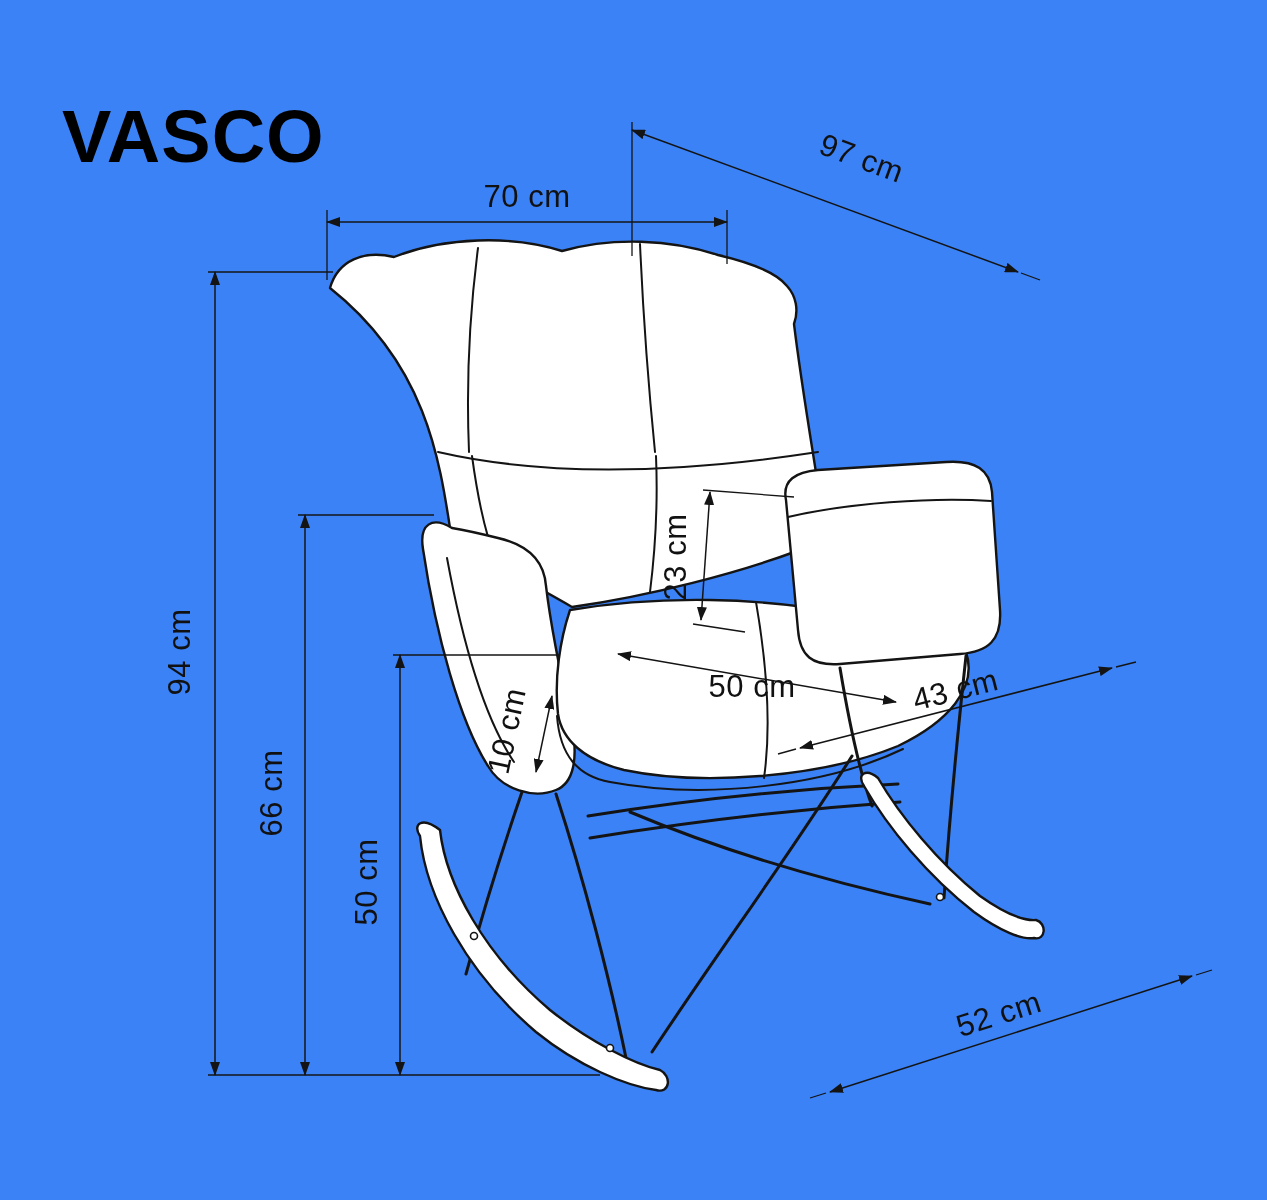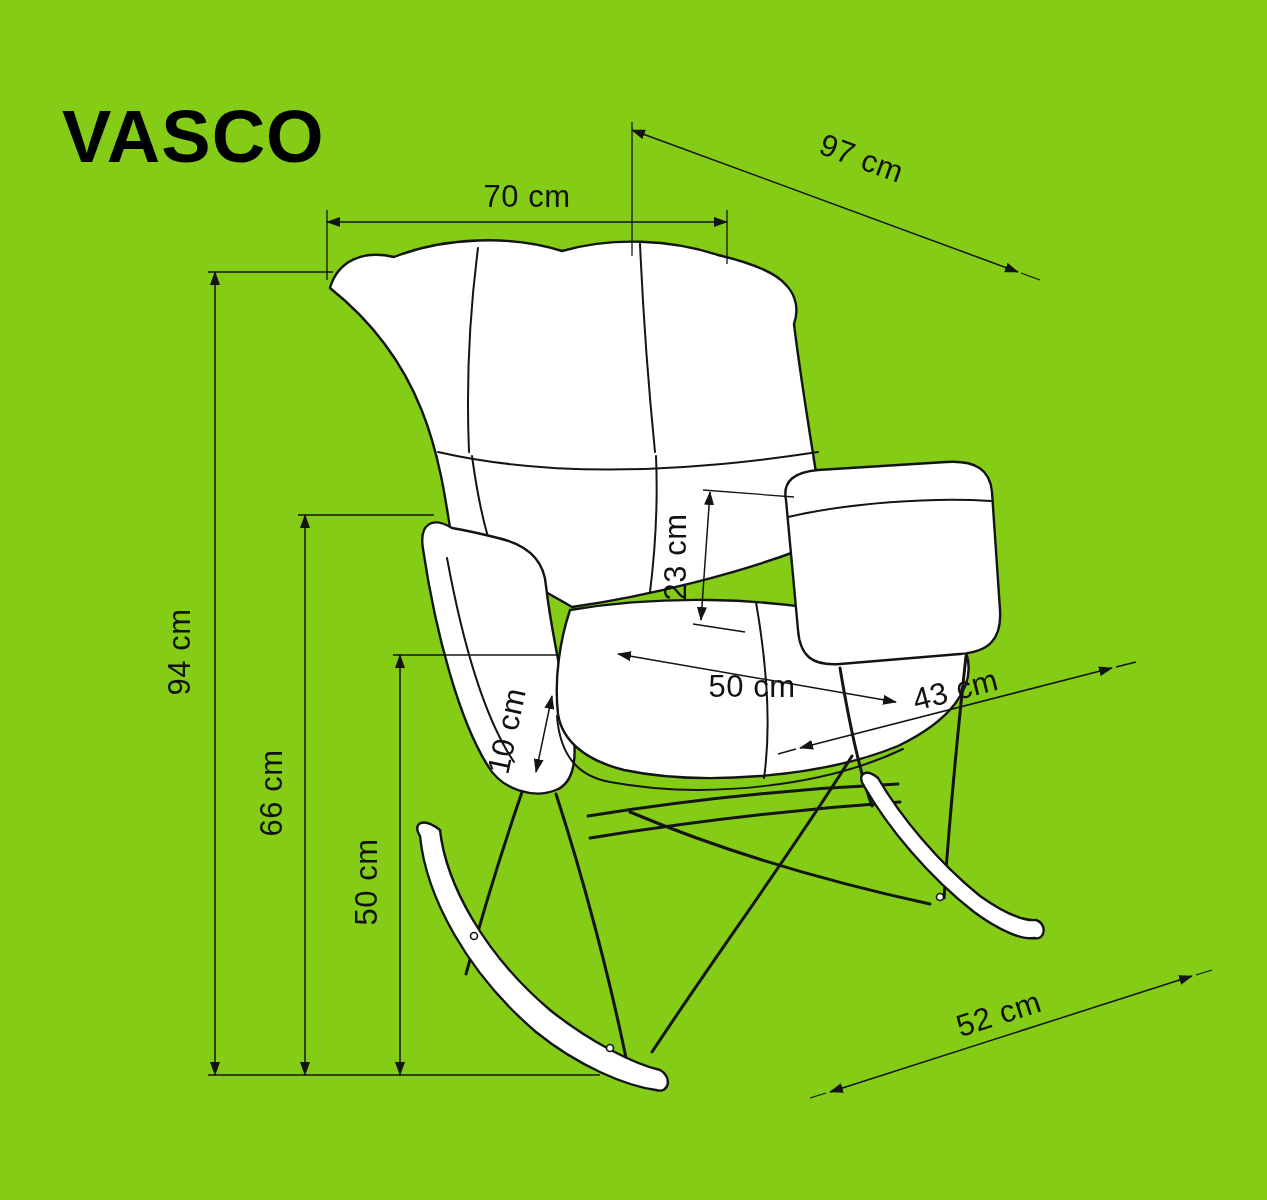--- a/index.html
+++ b/index.html
@@ -1,16 +1,16 @@
 <!DOCTYPE html>
 <html><head>
 <meta charset="utf-8">
 <style>
   html,body{margin:0;padding:0;background:#ffffff;}
-  .stage{width:1267px;height:1200px;background:#84cc16;position:relative;overflow:hidden;font-family:"Liberation Sans",sans-serif;}
+  .stage{width:1267px;height:1200px;background:#3b82f6;position:relative;overflow:hidden;font-family:"Liberation Sans",sans-serif;}
   svg{display:block;}
   .part{fill:#ffffff;stroke:#141414;stroke-width:2.4;stroke-linejoin:round;stroke-linecap:round;}
   .seam{fill:none;stroke:#141414;stroke-width:2;stroke-linecap:round;}
   .rod{fill:none;stroke:#141414;stroke-width:3;stroke-linecap:round;}
   .skid{fill:#ffffff;stroke:#141414;stroke-width:2.4;stroke-linejoin:round;}
   .screw{fill:#ffffff;stroke:#141414;stroke-width:1.6;}
   .dim{stroke:#141414;stroke-width:1.5;fill:none;}
   .ext{stroke:#141414;stroke-width:1.3;fill:none;}
   .lbl{font-family:"Liberation Sans",sans-serif;font-size:31px;fill:#111111;letter-spacing:0.5px;}
   .title{font-family:"Liberation Sans",sans-serif;font-size:74px;font-weight:700;fill:#000000;letter-spacing:1px;}

